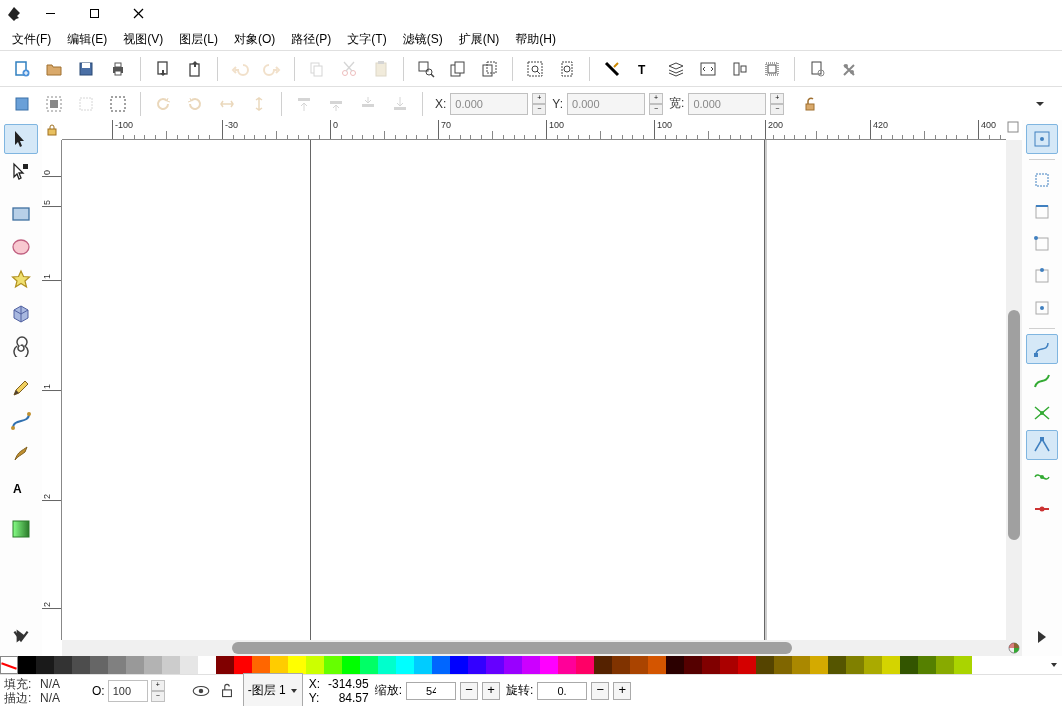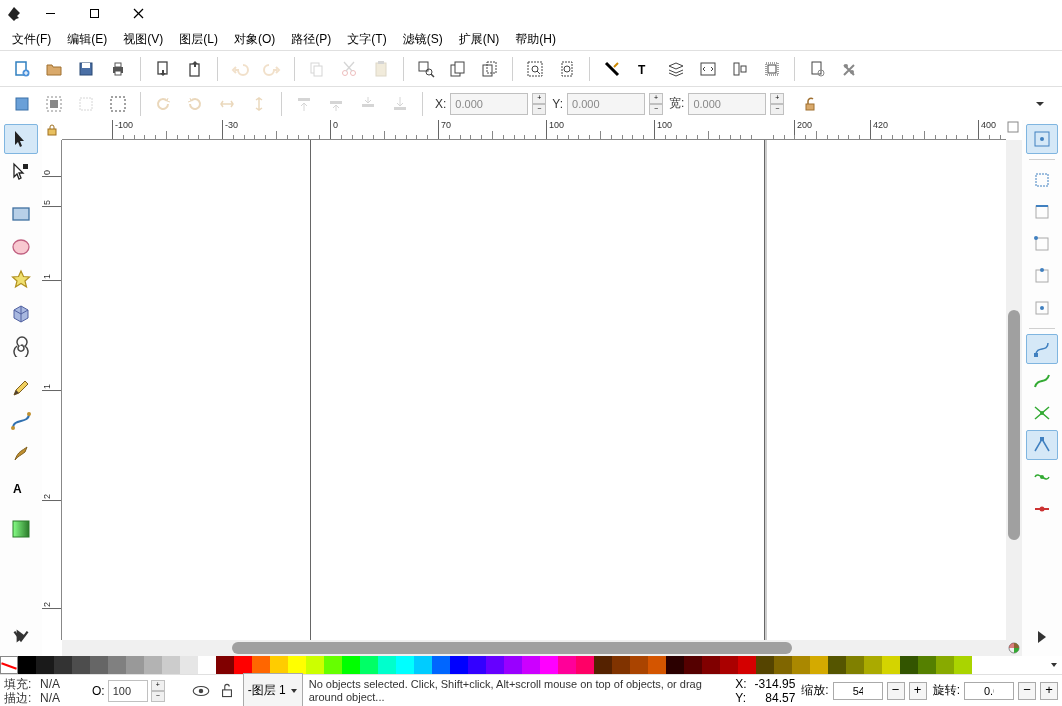--- a/index.html
+++ b/index.html
@@ -542,21 +542,21 @@
           <div class="tick" style="left: 592px;">100</div>
           <div class="mtick" style="left: 602.8px;"></div>
           <div class="mtick" style="left: 613.6px;"></div>
           <div class="mtick" style="left: 624.4px;"></div>
           <div class="mtick" style="left: 635.2px;"></div>
           <div class="mtick" style="left: 646px; height: 8px;"></div>
           <div class="mtick" style="left: 656.8px;"></div>
           <div class="mtick" style="left: 667.6px;"></div>
           <div class="mtick" style="left: 678.4px;"></div>
           <div class="mtick" style="left: 689.2px;"></div>
-          <div class="tick" style="left: 732px; text-align: right;">200</div>
+          <div class="tick" style="left: 703px; text-align: right;">200</div>
           <div class="mtick" style="left: 710.8px;"></div>
           <div class="mtick" style="left: 721.6px;"></div>
           <div class="mtick" style="left: 732.4px;"></div>
           <div class="mtick" style="left: 743.2px;"></div>
           <div class="mtick" style="left: 754px; height: 8px;"></div>
           <div class="mtick" style="left: 764.8px;"></div>
           <div class="mtick" style="left: 775.6px;"></div>
           <div class="mtick" style="left: 786.4px;"></div>
           <div class="mtick" style="left: 797.2px;"></div>
           <div class="tick" style="left: 808px;">420</div>
@@ -780,21 +780,20 @@
         <rect x="5" y="8" width="8" height="6" fill="none" stroke="#444"></rect>
         <path d="M7 8V5a2 2 0 0 1 4 0" fill="none" stroke="#444"></path>
       </svg>
     </div>
   <div class="layer-sel">
       <span>-图层 1</span>
       <svg width="8" height="8" viewBox="0 0 8 8">
         <path d="M1 2l3 4 3-4" fill="#333"></path>
       </svg>
     </div>
-  <div class="msg">No objects selected. Click, Shift+click, Alt+scroll mouse on top of objects, or drag around object...</div>
   <div class="coord">
     <div>
         <span>X:</span>
         <span>-314.95</span>
       </div>
     <div>
         <span>Y:</span>
         <span>84.57</span>
       </div>
   </div>

